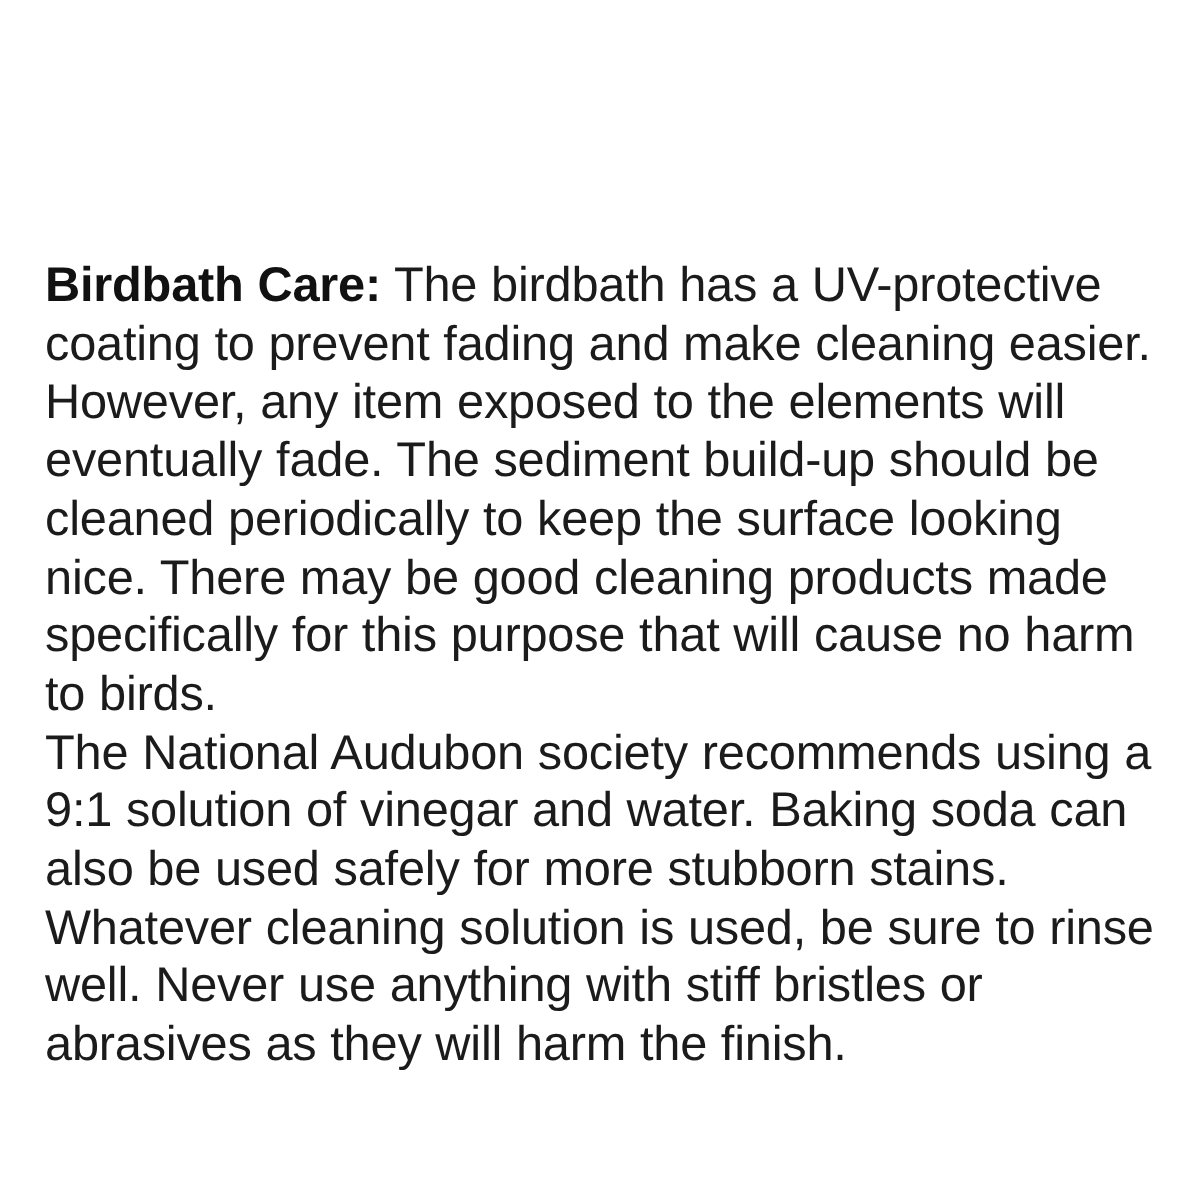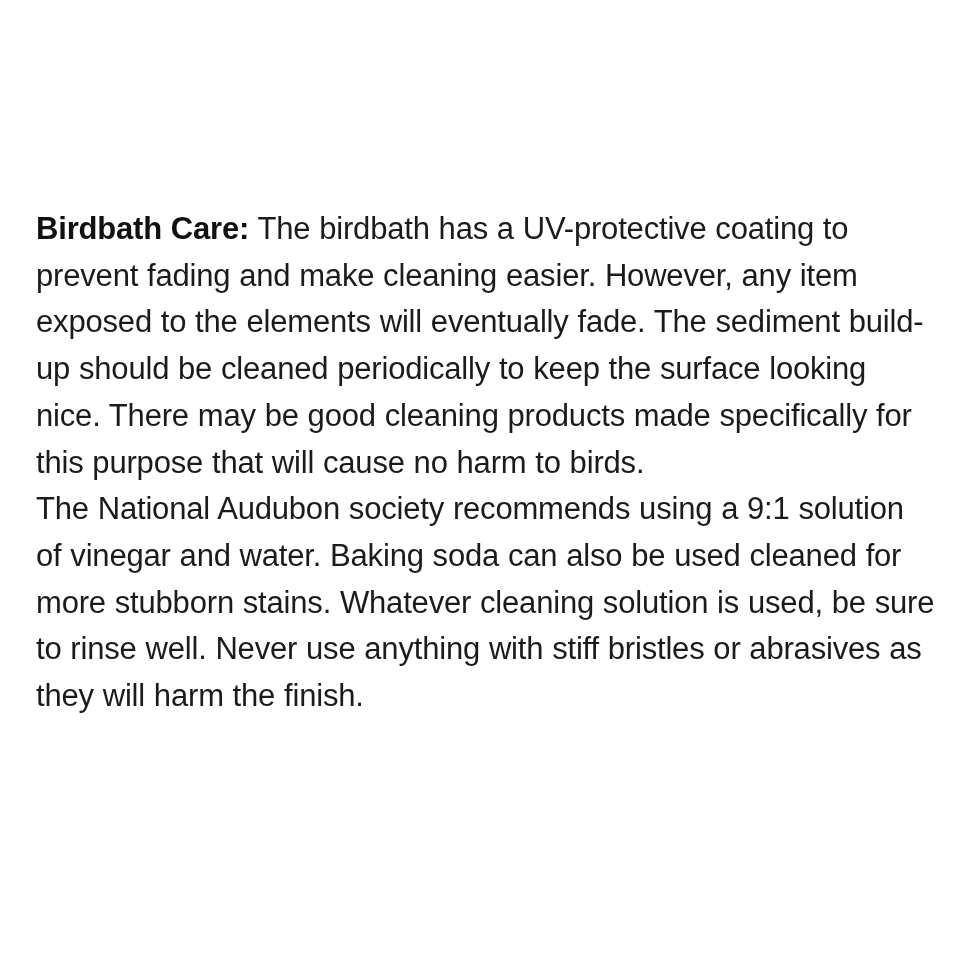--- a/index.html
+++ b/index.html
@@ -24,21 +24,21 @@
   .care-block {
     position: absolute;
     left: 36px;
     top: 206px;
     width: 900px;
   }
   .para {
     margin: 0;
     color: #1b1b1b;
     font-family: "Liberation Sans", sans-serif;
-    font-size: 31px;
+    font-size: 39px;
     line-height: 46.7px;
     font-weight: 400;
     letter-spacing: -0.18px;
     word-spacing: 0.4px;
     text-align: left;
     white-space: pre-wrap;
     -webkit-font-smoothing: antialiased;
   }
   .lead-label {
     font-weight: 700;
@@ -47,17 +47,17 @@
 </style>
 </head>
 <body>
 
 <div class="page">
 
   <div class="care-block">
 
     <p class="para"><span class="lead-label">Birdbath Care:</span><span> The birdbath has a UV-protective coating to prevent fading and make cleaning easier. However, any item exposed to the elements will eventually fade. The sediment build-up should be cleaned periodically to keep the surface looking nice. There may be good cleaning products made specifically for this purpose that will cause no harm to birds.</span></p>
 
-    <p class="para"><span>The National Audubon society recommends using a 9:1 solution of vinegar and water. Baking soda can also be used cleaned for more stubborn stains. Whatever cleaning solution is used, be sure to rinse well. Never use anything with stiff bristles or abrasives as they will harm the finish.</span></p>
+    <p class="para"><span>The National Audubon society recommends using a 9:1 solution of vinegar and water. Baking soda can also be used safely for more stubborn stains. Whatever cleaning solution is used, be sure to rinse well. Never use anything with stiff bristles or abrasives as they will harm the finish.</span></p>
 
   </div>
 
 </div>
 
 </body></html>

